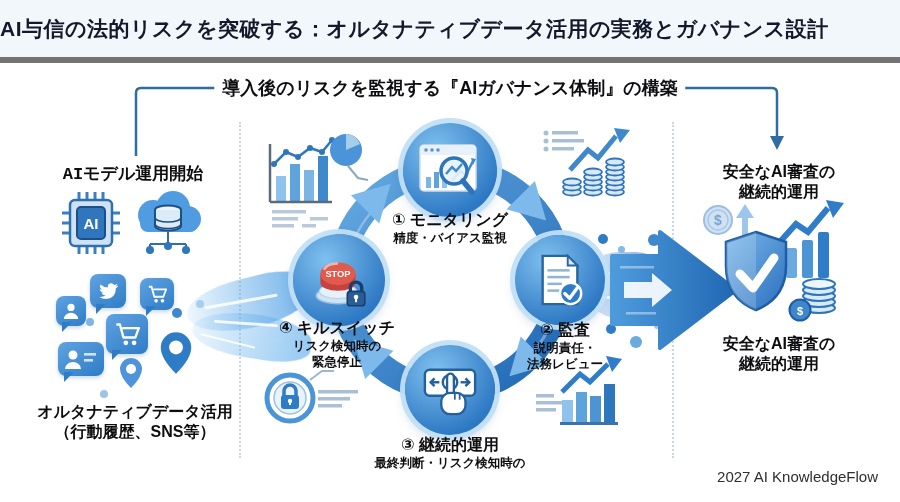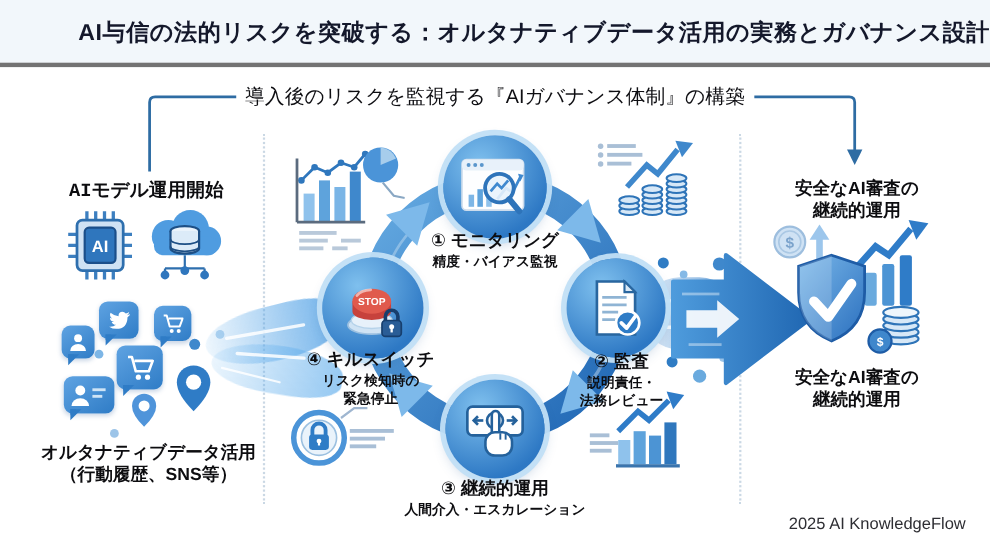--- a/index.html
+++ b/index.html
@@ -1,25 +1,25 @@
 <!DOCTYPE html>
 <html style="--header-bg: #f2f7fb; --title-color: #14182b; --bracket-blue: #2e6ca3; --ring-light: #66abe2; --ring-dark: #1f66b4; --node-blue: #2d78c4; --arrowhead-blue: #7db9ea; --stop-red: #d84a41; --shield-light: #7cb9ea; --shield-dark: #2a6fbe; --muted-line: #a9bfd6;"><head>
 <meta charset="utf-8">
 <style>
   html,body{margin:0;padding:0;background:#dfe5ec;}
   .stage{position:relative;width:900px;height:502px;background:#ffffff;overflow:hidden;
          font-family:"Liberation Sans","DejaVu Sans",sans-serif;}
   
   .titlebar{position:absolute;left:0;top:0;width:900px;height:57px;background:var(--header-bg,#f2f7fb);
-            display:flex;align-items:center;justify-content:flex-end;border-bottom:4px solid #737373;}
+            display:flex;align-items:center;justify-content:flex-start;border-bottom:6px solid #737373;}
   .titlebar h1{margin:0;font-size:21px;font-weight:bold;color:var(--title-color,#14182b);letter-spacing:.5px;white-space:nowrap;}
   
   .bracket{position:absolute;left:0;top:0;pointer-events:none;}
   .banner{position:absolute;left:50%;top:76px;transform:translateX(-50%);white-space:nowrap;
-          font-size:18px;font-weight:normal;color:#0e0e12;background:#fff;padding:0 8px;}
+          font-size:18px;font-weight:bold;color:#0e0e12;background:#fff;padding:0 8px;}
   
   .sep{position:absolute;top:122px;height:336px;border-left:2px dotted #b5c8da;opacity:.7;}
   
   .lbl{position:absolute;text-align:center;color:#0d0d10;font-weight:bold;}
   .lbl .t{font-size:16px;line-height:1.25;}
   .lbl .s{font-size:12.5px;line-height:1.3;}
   
   .node{position:absolute;border-radius:50%;display:flex;align-items:center;justify-content:center;
         background:radial-gradient(circle at 35% 28%, #7fc0ee, var(--node-blue,#2d78c4) 75%);
         box-shadow:0 0 0 5px rgba(193,223,245,.95),0 5px 12px rgba(40,90,150,.28);}
@@ -361,21 +361,21 @@
     <div class="t">② 監査</div>
     <div class="s">説明責任・</div>
     <div class="s">法務レビュー</div>
   </div>
   <div class="lbl" style="left:360px;top:210px;width:180px">
     <div class="t">① モニタリング</div>
     <div class="s">精度・バイアス監視</div>
   </div>
   <div class="lbl" style="left:342px;top:435px;width:216px">
     <div class="t">③ 継続的運用</div>
-    <div class="s">人間介入・エスカレーション</div>
+    <div class="s">最終判断・リスク検知時の</div>
   </div>
   <div class="lbl" style="left:252px;top:318px;width:170px">
     <div class="t">④ キルスイッチ</div>
     <div class="s">リスク検知時の</div>
     <div class="s">緊急停止</div>
   </div>
 
   <svg style="position:absolute;left:610px;top:226px" width="130" height="128" viewBox="0 0 130 128">
     <defs>
         <linearGradient id="garrow" x1="0" y1="0" x2="1" y2="0">
@@ -431,14 +431,14 @@
       <circle cx="102" cy="112" r="10.5" fill="#3f87cc" stroke="#1e5ca6" stroke-width="2"></circle>
       <text x="102" y="116.5" text-anchor="middle" font-size="11" font-weight="bold" fill="#ffffff">$</text>
     </g>
   </svg>
 
   <div class="lbl" style="left:698px;top:334px;width:162px">
     <div class="t">安全なAI審査の</div>
     <div class="t">継続的運用</div>
   </div>
 
-  <div class="footer">2025 AI KnowledgeFlow</div>
+  <div class="footer">2027 AI KnowledgeFlow</div>
 </div>
 
 </body></html>

